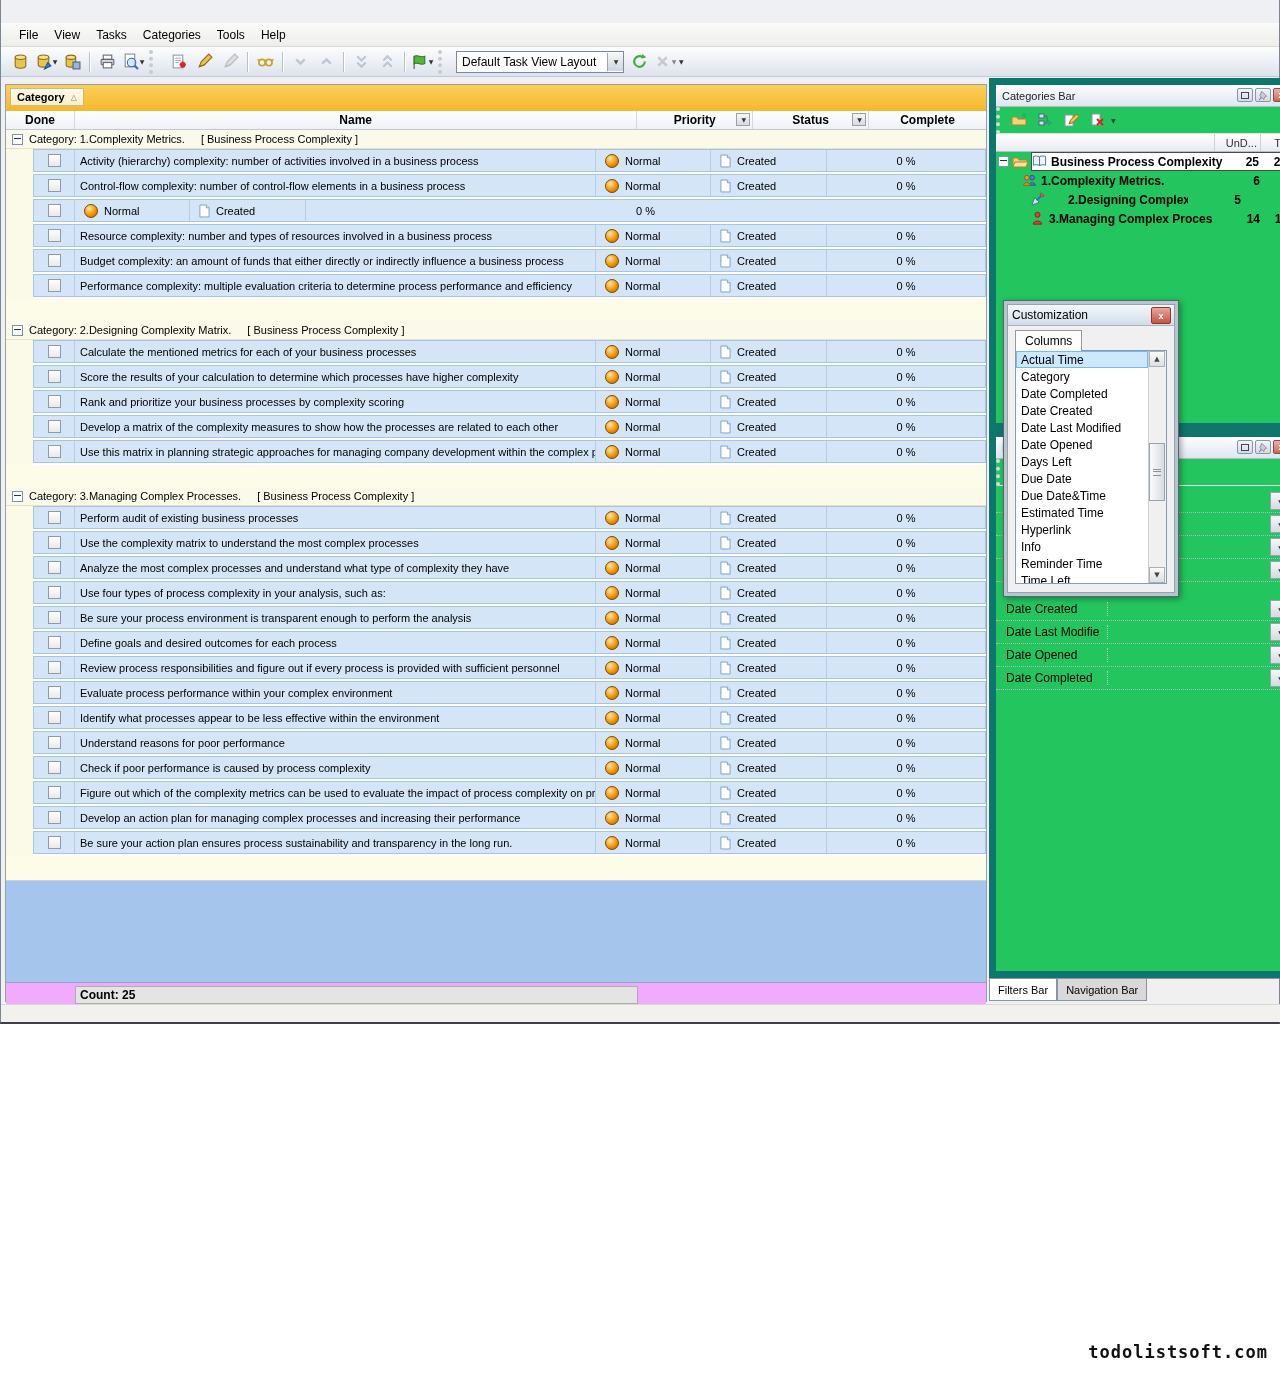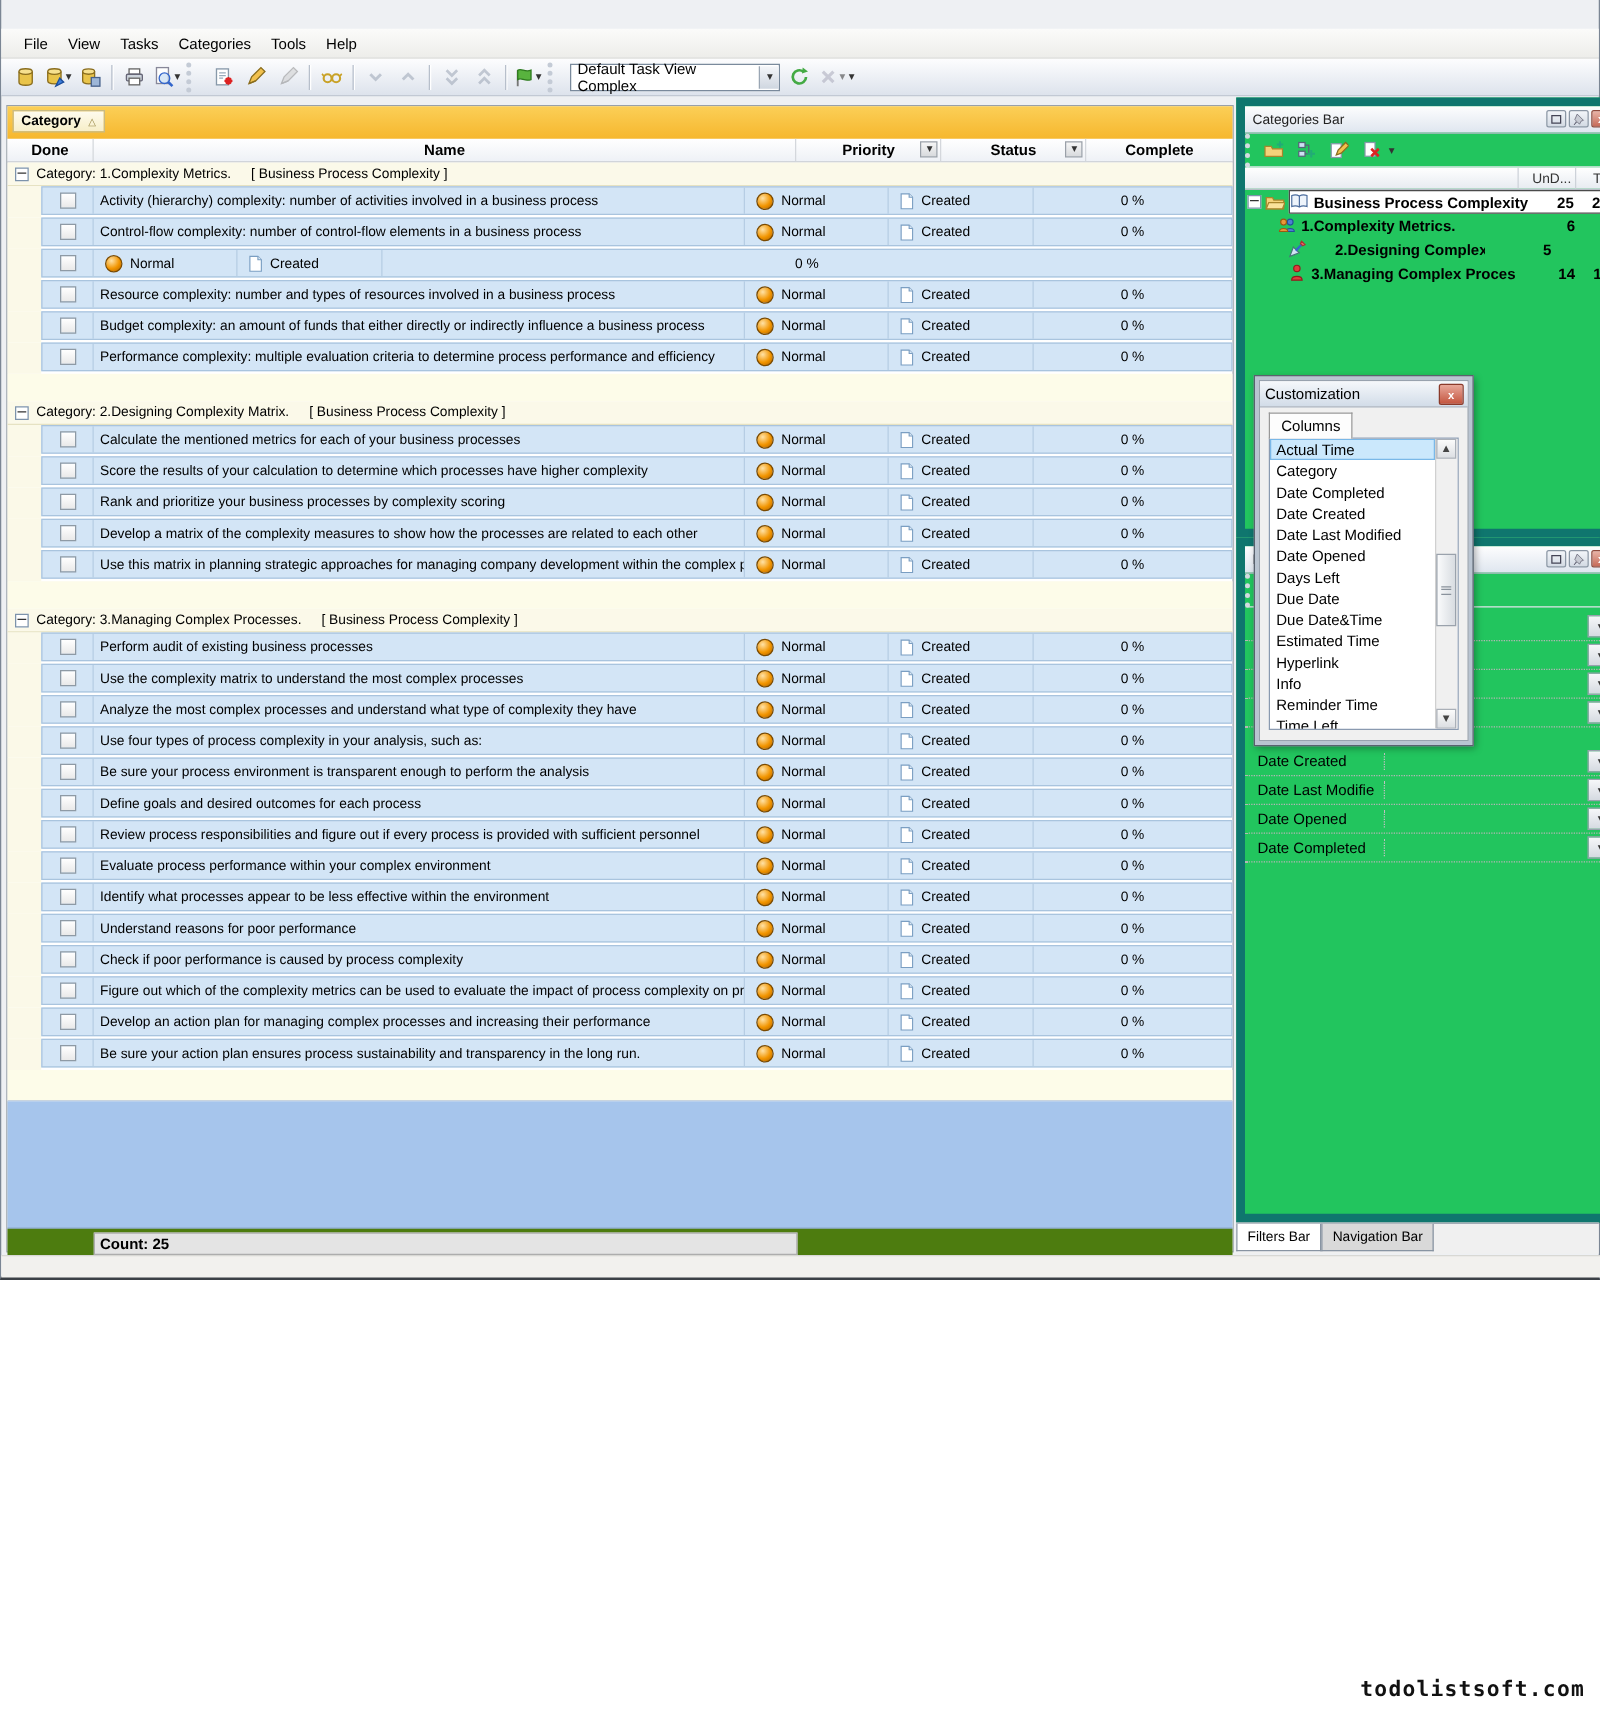--- a/index.html
+++ b/index.html
@@ -50,21 +50,21 @@
   .tc-name{width:521px;font-size:11px;padding-left:5px;overflow:hidden;white-space:nowrap;}
   .tc-prio{width:115px;padding-left:9px;font-size:11px;}
   .tc-status{width:116px;padding-left:9px;font-size:11px;}
   .tc-comp{width:auto;flex:1;justify-content:center;font-size:11px;border-right:none;}
   .cbx{width:13px;height:13px;background:linear-gradient(#ffffff,#e9e9e9);border:1px solid #8e9aa5;box-sizing:border-box;}
   .psphere{width:12px;height:12px;border-radius:50%;background:radial-gradient(circle at 35% 30%,#ffe2a6,#f29500 55%,#a85f00);border:1px solid #7a4a00;margin-right:6px;flex:none;}
   .sico{margin-right:6px;display:flex;flex:none;}
   .gstrip{height:22px;background:#fdfce9;}
   .gstrip2{height:24px;background:#fdfce9;border-bottom:1px solid #c9d4de;}
   .bluefill{height:101px;background:#a6c5ec;border-bottom:1px solid #8aa8cc;}
-  .countrow{height:25px;background:#4d7c0f;position:relative;}
+  .countrow{height:25px;background:#f0abfc;position:relative;}
   .countbox{position:absolute;left:69px;top:3px;width:563px;height:18px;background:#e4e4e4;border:1px solid #adadad;font-size:12px;font-weight:bold;display:flex;align-items:center;padding-left:4px;box-sizing:border-box;}
   
   .rpanel{position:absolute;left:988px;top:78px;width:290px;height:924px;}
   .panel{position:absolute;left:0;width:310px;background:#22c55e;border:7px solid #0f766e;box-sizing:border-box;}
   .p-cats{top:0;height:352px;}
   .p-filters{top:352px;height:548px;}
   .ptitle{height:21px;background:linear-gradient(#fdfdfe,#dfe6ef);border-bottom:1px solid #b2bcc8;display:flex;align-items:center;padding-left:6px;position:relative;}
   .ptitle span{font-size:11px;color:#222;}
   .pbtns{position:absolute;right:3px;top:3px;display:flex;}
   .pbtn{width:16px;height:14px;margin-left:2px;border:1px solid #8a96a4;background:linear-gradient(#f2f5f9,#d4dbe4);display:flex;align-items:center;justify-content:center;box-sizing:border-box;border-radius:2px;}
@@ -251,21 +251,21 @@
               <svg viewBox="0 0 16 16" width="17" height="17">
                 <path d="M3 15V3" stroke="#777" stroke-width="1.4"></path>
                 <path d="M3 3c3-2 5 2 10 0v7c-5 2-7-2-10 0z" fill="#58b33e" stroke="#2d7a1e"></path>
               </svg>
             </span>
             <span class="car">▼</span>
           </div>
           <div class="tb-gap"></div>
         </span>
       <div class="combo">
-        <span class="cv">Default Task View Complex</span>
+        <span class="cv">Default Task View Layout</span>
         <span class="cb">
             <span class="car">▼</span>
           </span>
       </div>
       <span id="tb-right" style="display:flex;align-items:center;">
           <div class="tb-btn">
             <span style="display: flex;">
               <svg viewBox="0 0 16 16" width="17" height="17">
                 <path d="M13 8a5 5 0 1 1-2-4" fill="none" stroke="#4a4" stroke-width="2"></path>
                 <path d="M10.5 1l4 3-4.5 1.5z" fill="#4a4"></path>

